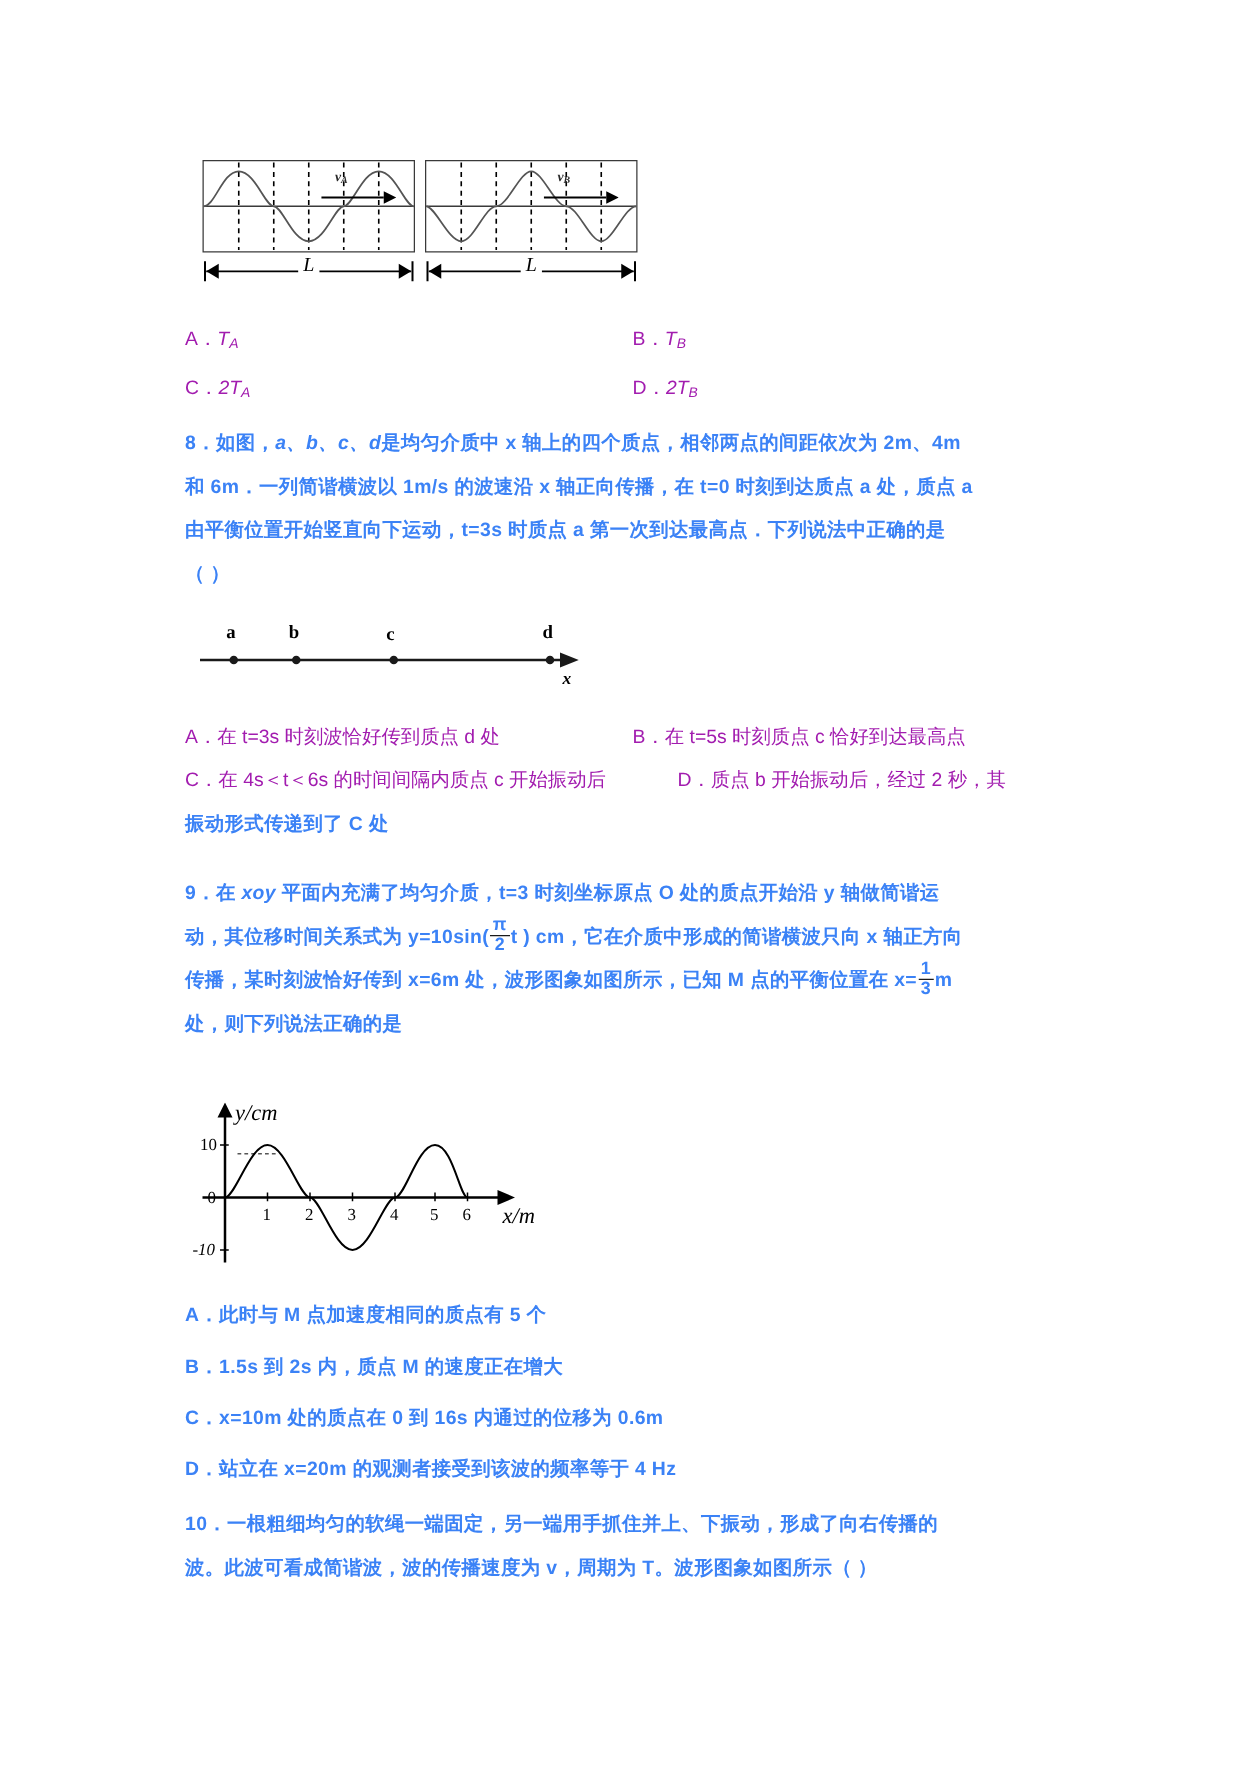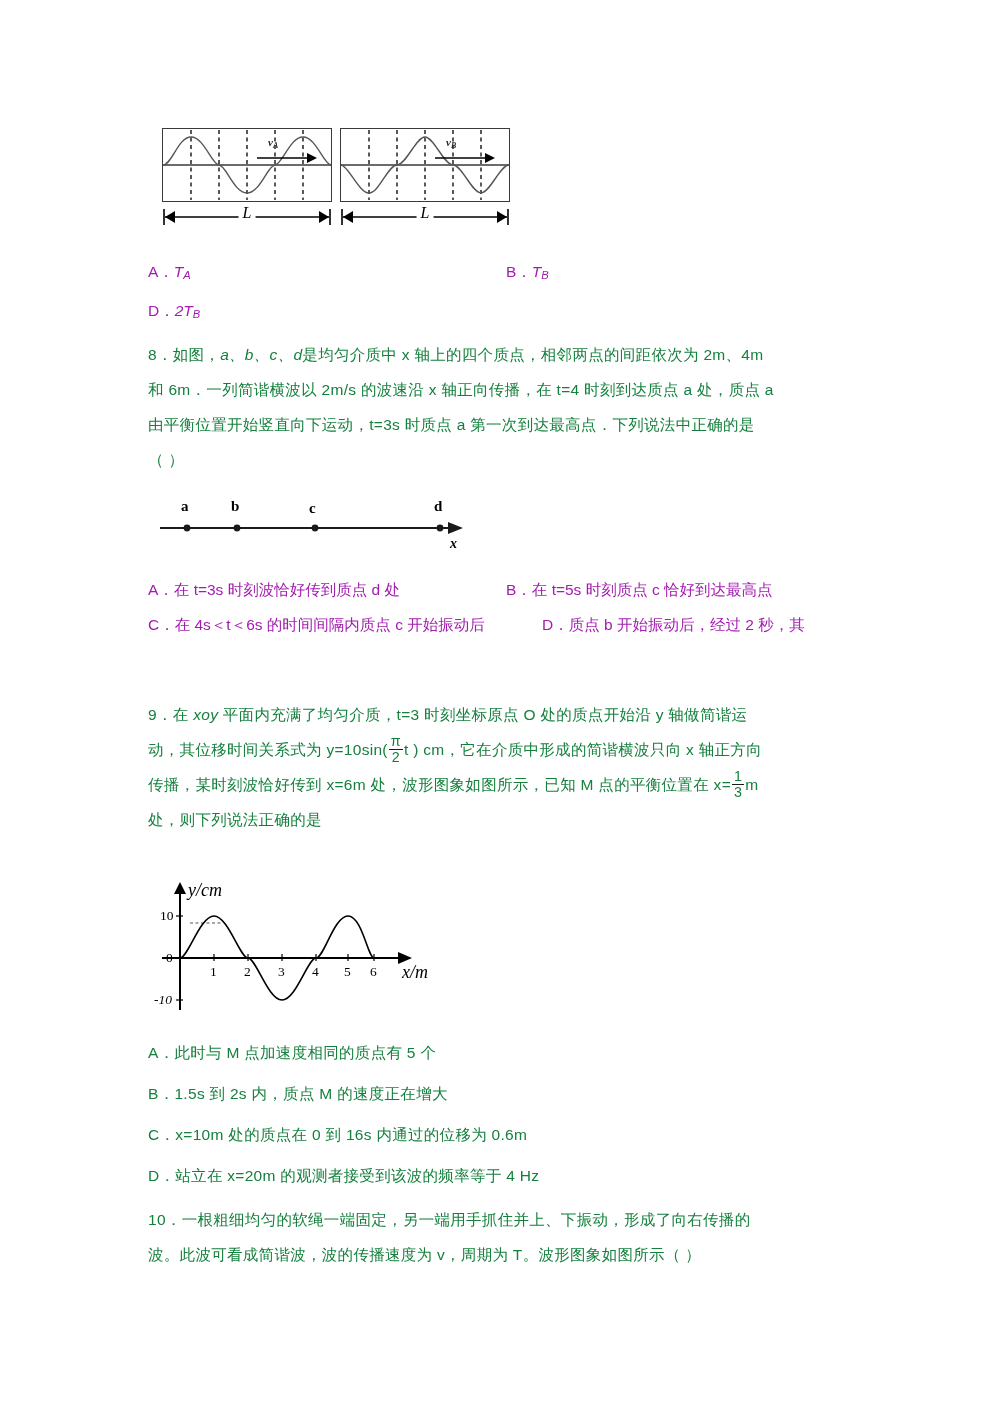--- a/index.html
+++ b/index.html
@@ -21,22 +21,23 @@
     width: 1000px;
     height: 1414px;
     padding-left: 36px;
   }
 
   
   .qtext {
     font-size: 15.5px;
     line-height: 35px;
     letter-spacing: 0.3px;
-    color: #15803d;
+    color: #3b82f6;
     text-align: justify;
+    font-weight: bold;
   }
   .opt-row {
     font-size: 15.5px;
     line-height: 35px;
     color: #a21caf;
     display: flex;
   }
   .opt-col-l { width: 358px; flex: 0 0 358px; }
   .opt-col-r { flex: 1 1 auto; }
   i.v { font-style: italic; }
@@ -225,31 +226,34 @@
   <div style="position:absolute; left:148px; top:254px; width:708px;">
     <div class="opt-row">
       <div class="opt-col-l">
         <span>A</span><span>．</span><i class="v">T</i><i class="v sub">A</i>
       </div>
       <div class="opt-col-r">
         <span>B</span><span>．</span><i class="v">T</i><i class="v sub">B</i>
       </div>
     </div>
     <div class="opt-row">
+      <div class="opt-col-l">
+        <span>C</span><span>．</span><i class="v">2T</i><i class="v sub">A</i>
+      </div>
       <div class="opt-col-r">
         <span>D</span><span>．</span><i class="v">2T</i><i class="v sub">B</i>
       </div>
     </div>
   </div>
 
   <div style="position:absolute; left:148px; top:337px; width:708px;">
     <div class="qtext">
       <span>8</span><span>．</span><span>如图，</span><i class="v">a、b、c、d</i><span>是均匀介质中 x 轴上的四个质点，相邻两点的间距依次为 2m、4m</span>
     </div>
-    <div class="qtext">和 6m．一列简谐横波以 2m/s 的波速沿 x 轴正向传播，在 t=4 时刻到达质点 a 处，质点 a</div>
+    <div class="qtext">和 6m．一列简谐横波以 1m/s 的波速沿 x 轴正向传播，在 t=0 时刻到达质点 a 处，质点 a</div>
     <div class="qtext">由平衡位置开始竖直向下运动，t=3s 时质点 a 第一次到达最高点．下列说法中正确的是</div>
     <div class="qtext">（      ）</div>
   </div>
 
   <div class="fig2">
     <svg width="310" height="40" style="position:absolute; left:0; top:16px;">
       <line x1="0" y1="14" x2="290" y2="14" stroke="#1a1a1a" stroke-width="2"></line>
       <polygon points="288,8 303,14 288,20" fill="#1a1a1a"></polygon>
       <circle cx="27" cy="14" r="3.4" fill="#1a1a1a"></circle>
       <circle cx="77" cy="14" r="3.4" fill="#1a1a1a"></circle>
@@ -265,20 +269,21 @@
 
   <div style="position:absolute; left:148px; top:572px; width:708px;">
     <div class="opt-row">
       <div class="opt-col-l">A．在 t=3s 时刻波恰好传到质点 d 处</div>
       <div class="opt-col-r">B．在 t=5s 时刻质点 c 恰好到达最高点</div>
     </div>
     <div class="opt-row">
       <div class="opt-col-l" style="width:394px; flex:0 0 394px;">C．在 4s＜t＜6s 的时间间隔内质点 c 开始振动后</div>
       <div class="opt-col-r">D．质点 b 开始振动后，经过 2 秒，其</div>
     </div>
+    <div class="qtext">振动形式传递到了 C 处</div>
   </div>
 
   <div style="position:absolute; left:148px; top:697px; width:708px;">
     <div class="qtext">
       <span>9</span><span>．</span><span>在 </span><i class="v">xoy</i><span> 平面内充满了均匀介质，t=3 时刻坐标原点 O 处的质点开始沿 y 轴做简谐运</span>
     </div>
     <div class="qtext">
       <span>动，其位移时间关系式为 y=10sin(</span><span class="frac">
         <span class="num">π</span>
         <span class="den">2</span>

